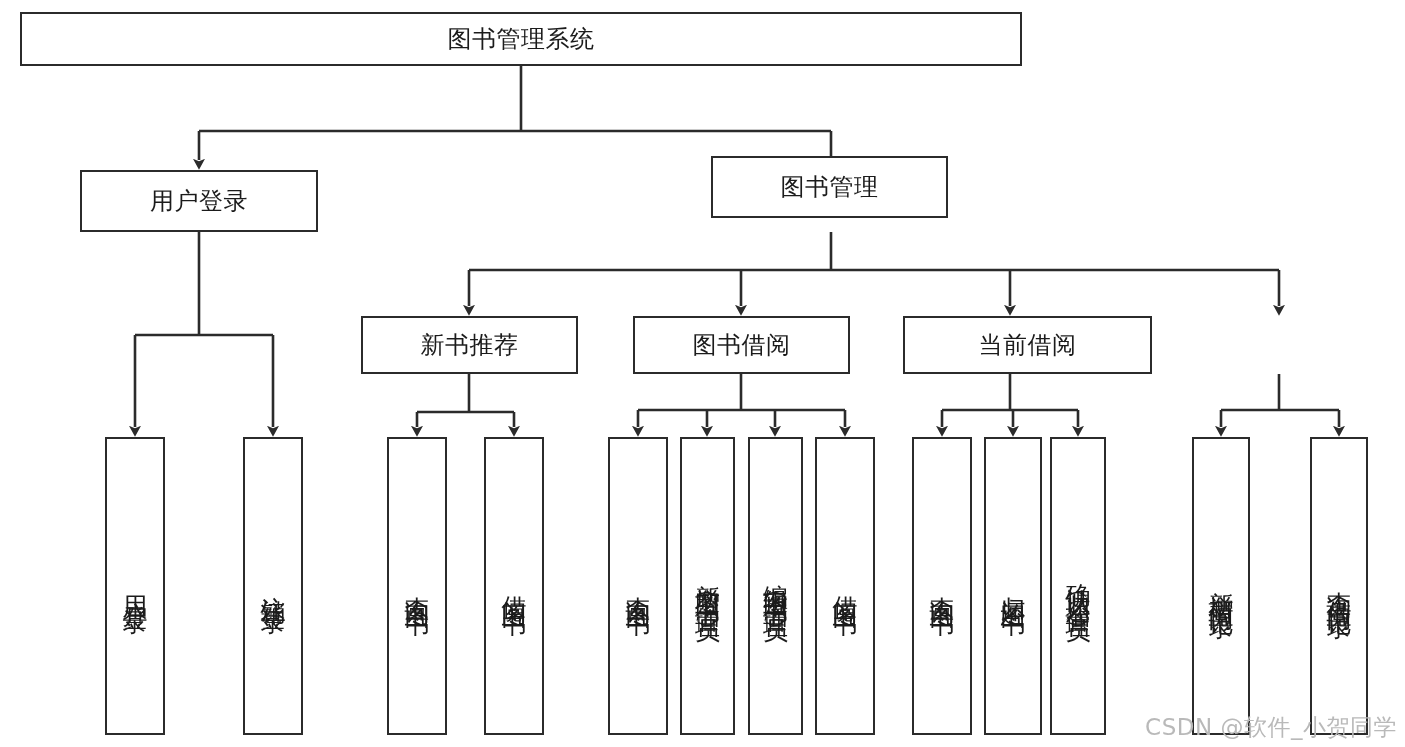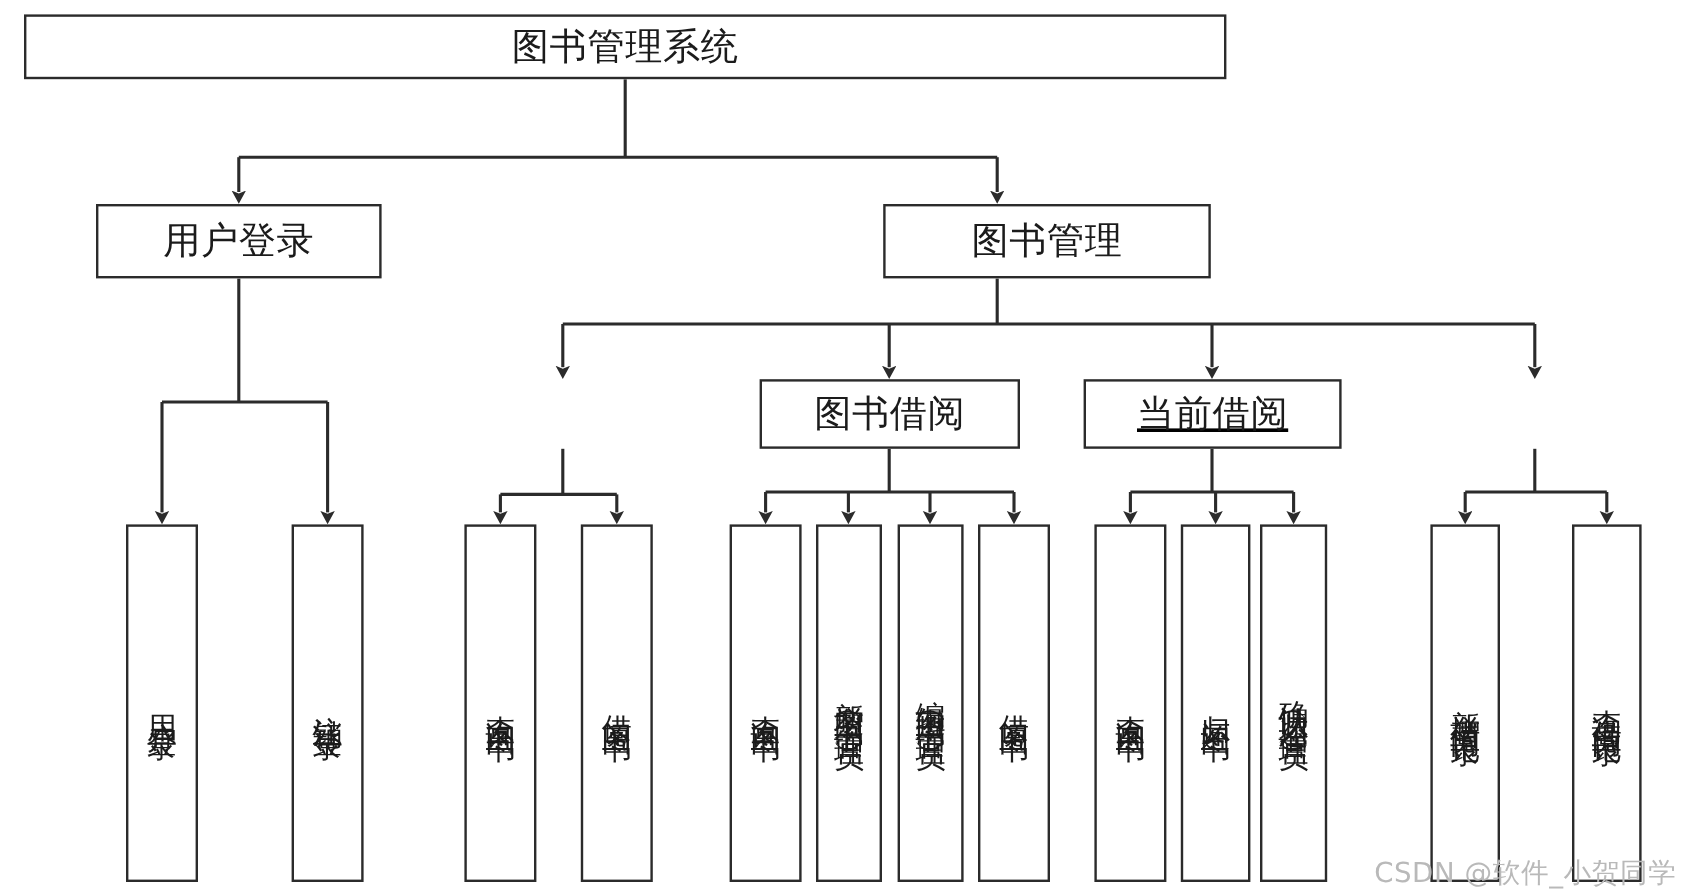--- a/index.html
+++ b/index.html
@@ -37,21 +37,21 @@
     z-index: 3;
   }
   .node .node-label {
     color: #1b1b1b;
     line-height: 1.18;
     text-align: center;
     letter-spacing: 0.5px;
     white-space: nowrap;
   }
   .node.horiz .node-label {
-    font-size: 31px;
+    font-size: 24px;
   }
   .node.vert {
     align-items: center;
     justify-content: center;
   }
   .node.vert .node-label {
     writing-mode: vertical-rl;
     text-orientation: upright;
     font-size: 25px;
     letter-spacing: 5px;
@@ -125,28 +125,31 @@
     </g>
   </svg>
 
   <div class="node horiz" style="left: 20px; top: 12px; width: 1002px; height: 54px;">
     <span class="node-label">图书管理系统</span>
   </div>
 
   <div class="node horiz" style="left: 80px; top: 170px; width: 238px; height: 62px;">
     <span class="node-label">用户登录</span>
   </div>
-  <div class="node horiz" style="left: 711px; top: 170px; width: 273px; height: 62px; margin-left: 25px;">
+  <div class="node horiz" style="left: 711px; top: 156px; width: 237px; height: 62px;">
     <span class="node-label">图书管理</span>
   </div>
 
+  <div class="node horiz" style="left: 361px; top: 316px; width: 217px; height: 58px;">
+    <span class="node-label">新书推荐</span>
+  </div>
   <div class="node horiz" style="left: 633px; top: 316px; width: 217px; height: 58px;">
     <span class="node-label">图书借阅</span>
   </div>
-  <div class="node horiz" style="left: 903px; top: 316px; width: 215px; height: 58px; text-decoration: underline;">
+  <div class="node horiz" style="left: 903px; top: 316px; width: 249px; height: 58px;">
     <span class="node-label">当前借阅</span>
   </div>
 
   <div class="node vert" style="left: 105px; top: 437px; width: 60px; height: 298px;">
     <span class="node-label">用户登录</span>
   </div>
   <div class="node vert" style="left: 243px; top: 437px; width: 60px; height: 298px;">
     <span class="node-label">注销登录</span>
   </div>
   <div class="node vert" style="left: 387px; top: 437px; width: 60px; height: 298px;">

